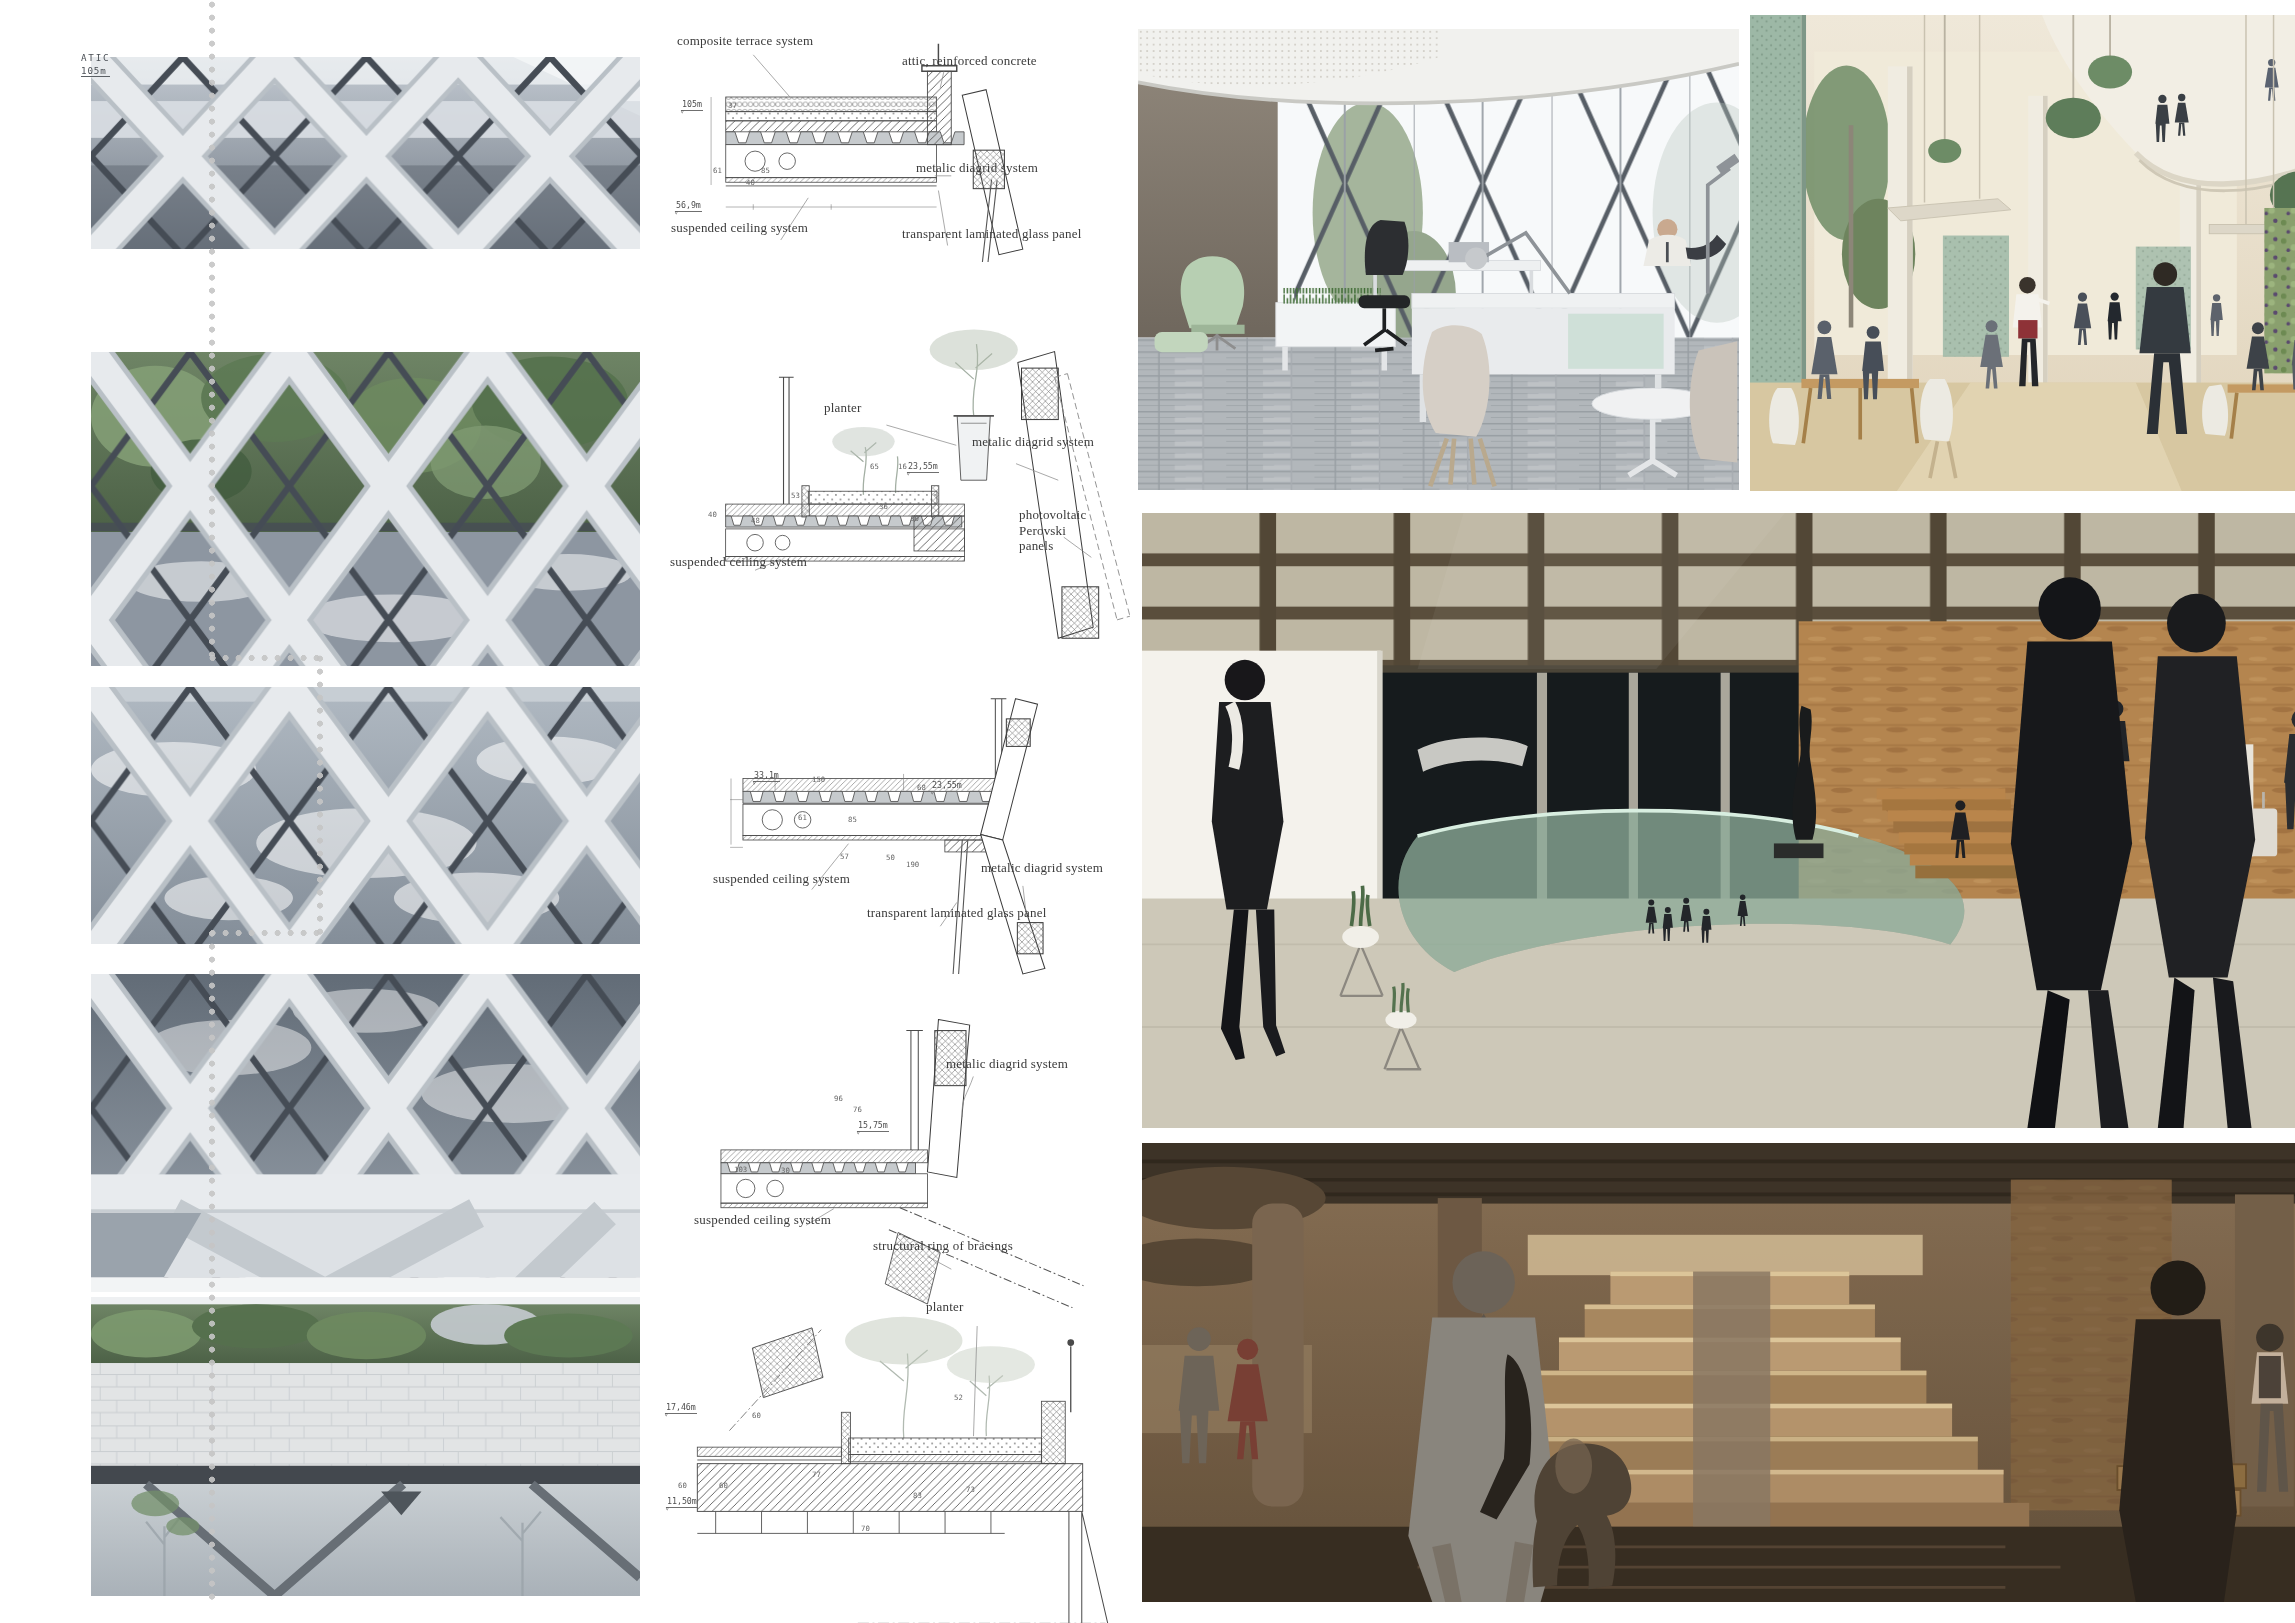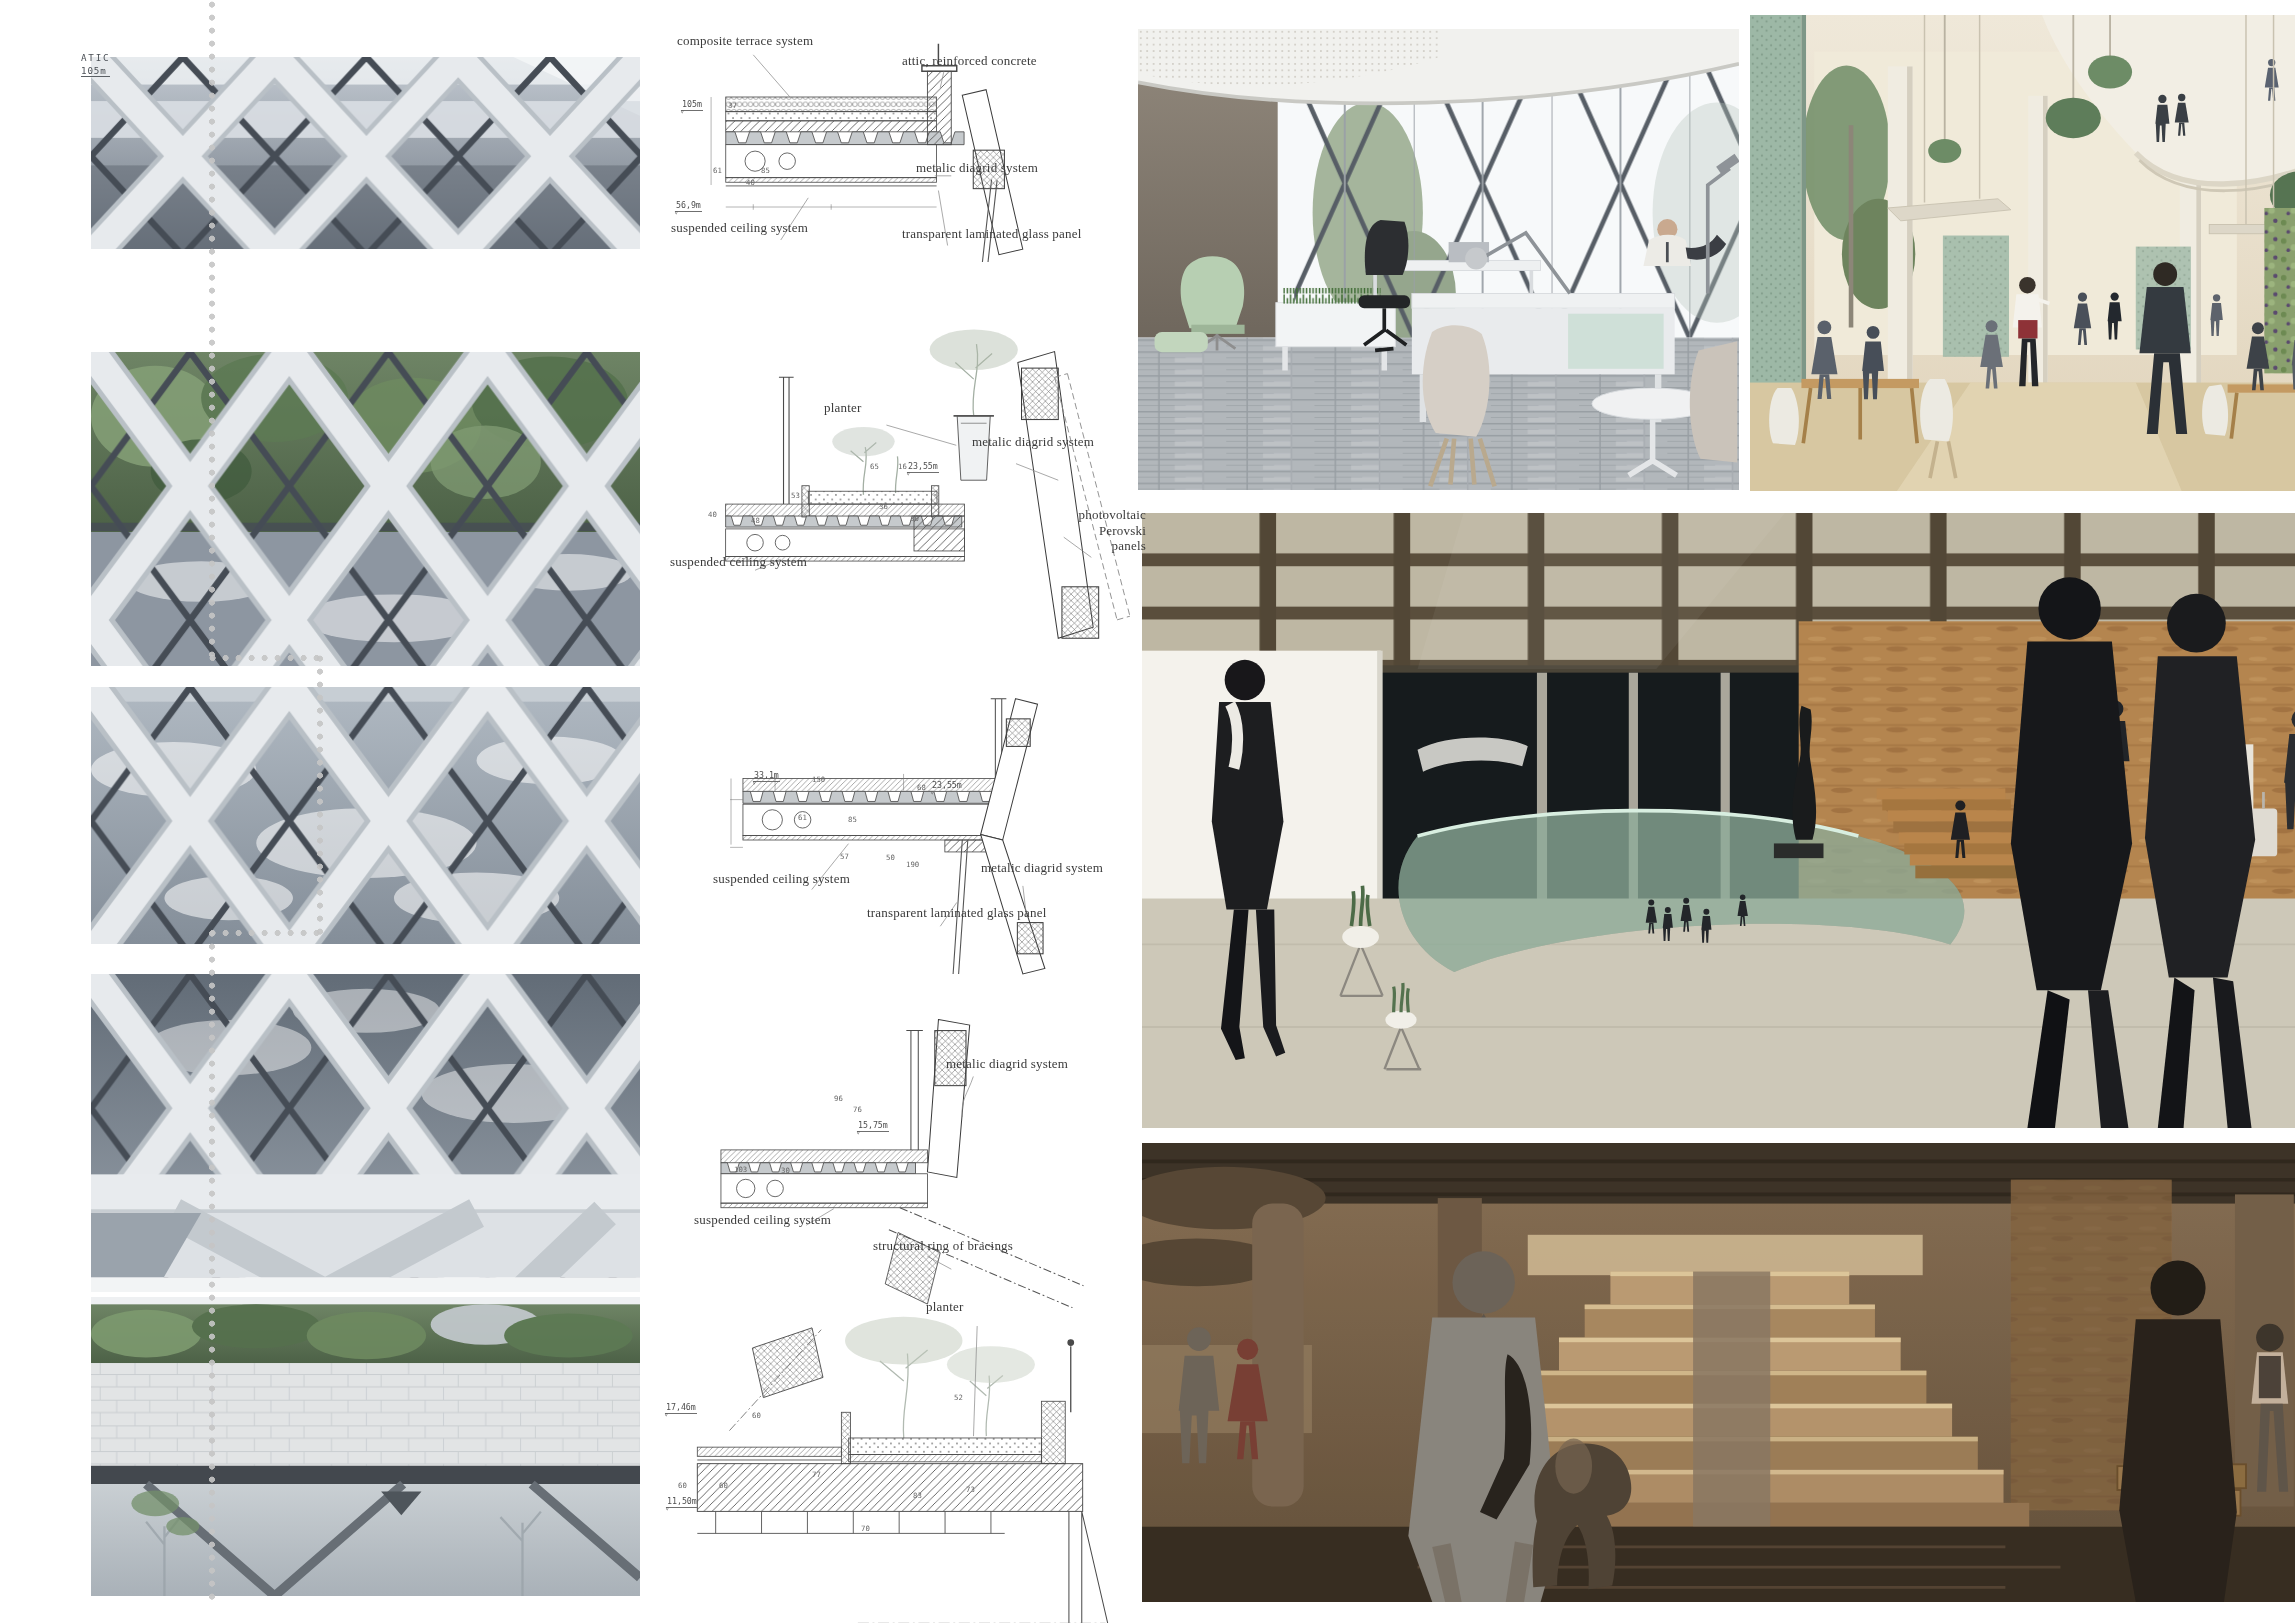--- a/index.html
+++ b/index.html
@@ -1,22 +1,22 @@
 <!DOCTYPE html>
 <html style="--label_ink: #3a3a3a; --dim_ink: #666666; --dot_grey: #c5c5c5; --facade_lattice: #e7eaed; --facade_lattice_edge: #b9c0c6; --facade_glass_dark: #5d6670; --facade_glass_mid: #8d96a1; --facade_sky: #f3f5f7; --facade_mullion: #454c55; --foliage_dark: #4c6146; --foliage_mid: #6e8465; --foliage_light: #85a077; --stone_wall: #e2e4e5; --plinth_dark: #43484e; --office_wall_brown: #867d72; --office_floor: #a9aeb2; --office_desk: #eff1f2; --office_chair_green: #b7cfb2; --office_chair_dark: #2c2e31; --office_mullion: #575e66; --atrium_cream: #ece5d4; --atrium_floor: #d7c7a1; --atrium_screen_green: #9db8a6; --atrium_plant: #5e7d5a; --atrium_wood: #c49a62; --atrium_suit: #343a40; --atrium_apron_red: #8e3237; --lobby_beam: #6a5c49; --lobby_skylight: #f1ecd8; --lobby_dark_glass: #161b1d; --lobby_white_wall: #f4f2ec; --lobby_travertine: #b4854f; --lobby_floor: #cdc8b8; --lobby_glass_green: #a5cbb5; --lobby_stair: #b9854b; --figure_dark: #1b1d20; --base_ceiling: #3a3126; --base_wall: #6e5a45; --base_step: #c2a178; --base_step_glow: #e7d0a2; --base_floor: #342b20; --base_figure_grey: #8d8a84;font-size:14.7px"><head>
 <meta charset="utf-8">
 <style>
   html,body{margin:0;padding:0;background:#ffffff;}
   body{width:2296px;height:1624px;position:relative;font-family:"Liberation Serif",serif;}
   .board{position:absolute;left:0;top:0;width:2296px;height:1624px;background:#fff;overflow:hidden;}
   .panel{position:absolute;overflow:hidden;}
   .panel svg{display:block;width:100%;height:100%;}
   
-  .lbl{position:absolute;font:13px/1.2 "Liberation Serif",serif;color:var(--label_ink);white-space:nowrap;letter-spacing:0.2px;text-align:right;}
-  .lbl.wrap{white-space:normal;width:79px;margin-left:48px;}
+  .lbl{position:absolute;font:13px/1.2 "Liberation Serif",serif;color:var(--label_ink);white-space:nowrap;letter-spacing:0.2px;}
+  .lbl.wrap{white-space:normal;width:79px;}
   .lvl{position:absolute;font:8.3px "DejaVu Sans Mono",monospace;color:#4e4e4e;border-bottom:0.9px solid #6f6f6f;padding:0 0.9px 0.9px 0.9px;}
   .lvl::after{content:"▿";position:absolute;left:-0.9px;top:8.3px;font-size:7.3px;color:#4e4e4e;}
   .dim{position:absolute;font:7.3px "DejaVu Sans Mono",monospace;color:var(--dim_ink);}
   .marker{position:absolute;font:9.2px "DejaVu Sans Mono",monospace;color:#4a4f55;letter-spacing:1.8px;}
   .marker .lv{display:block;letter-spacing:0.9px;border-bottom:0.9px solid #5a5f64;margin-top:1.8px;}
   
   .dotv,.doth{position:absolute;opacity:.9;}
   .dotv{width:8.3px;background-image:radial-gradient(circle at 4.1px 4.6px,var(--dot_grey) 2.8px,rgba(0,0,0,0) 3.3px);background-size:8.3px 13px;background-repeat:repeat-y;}
   .doth{height:8.3px;background-image:radial-gradient(circle at 4.6px 4.1px,var(--dot_grey) 2.8px,rgba(0,0,0,0) 3.3px);background-size:13px 8.3px;background-repeat:repeat-x;}
 </style>

